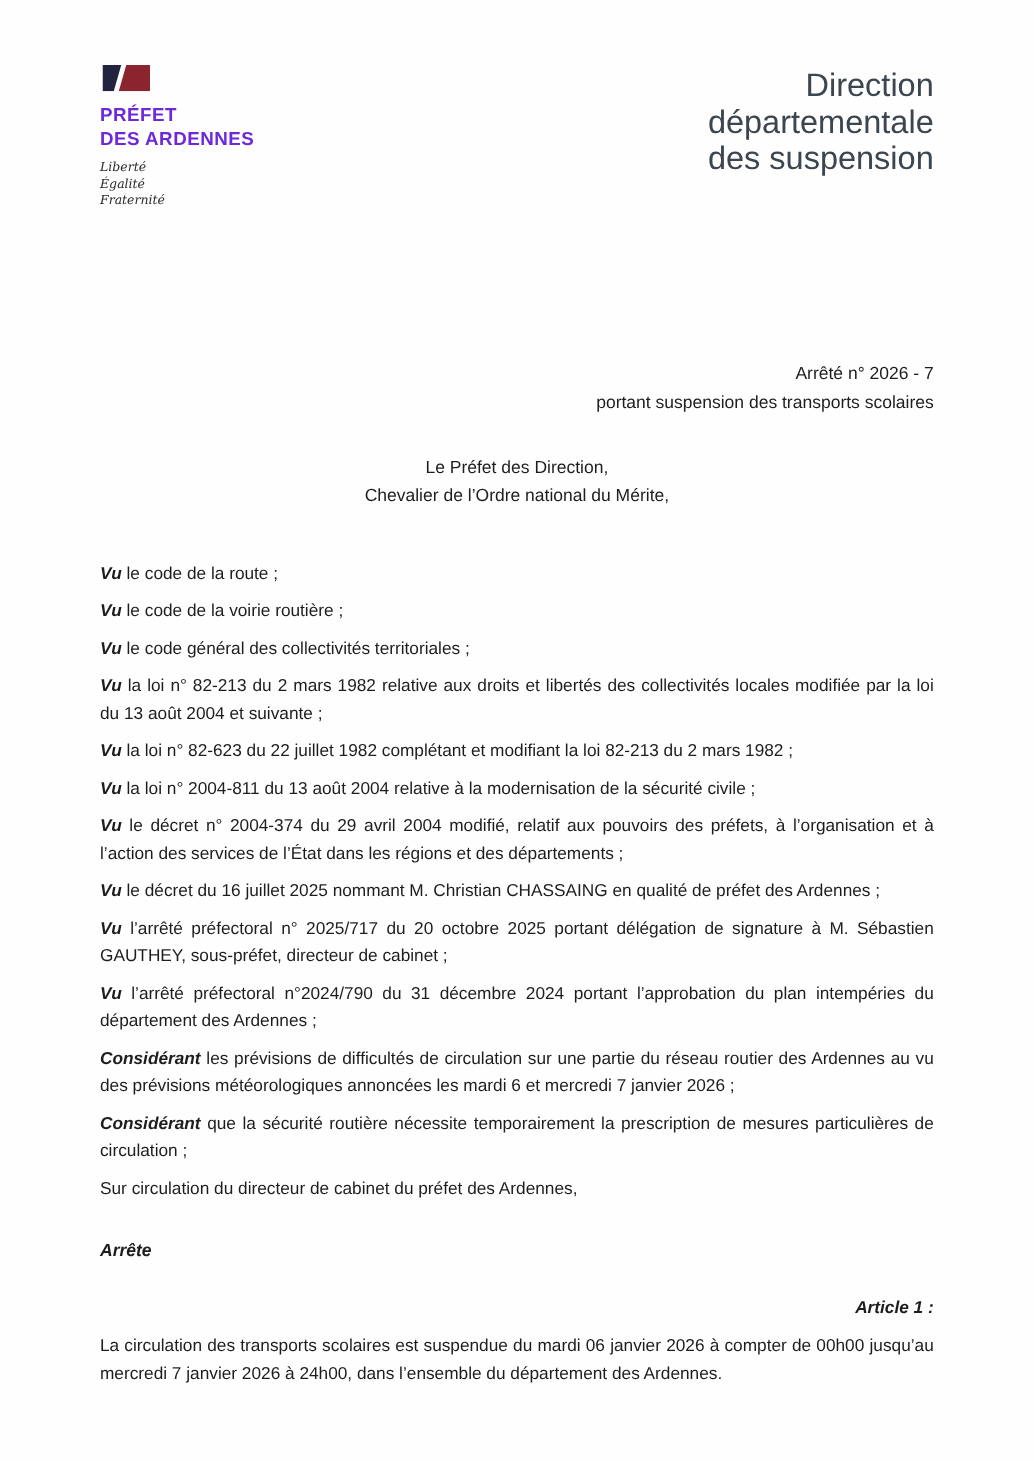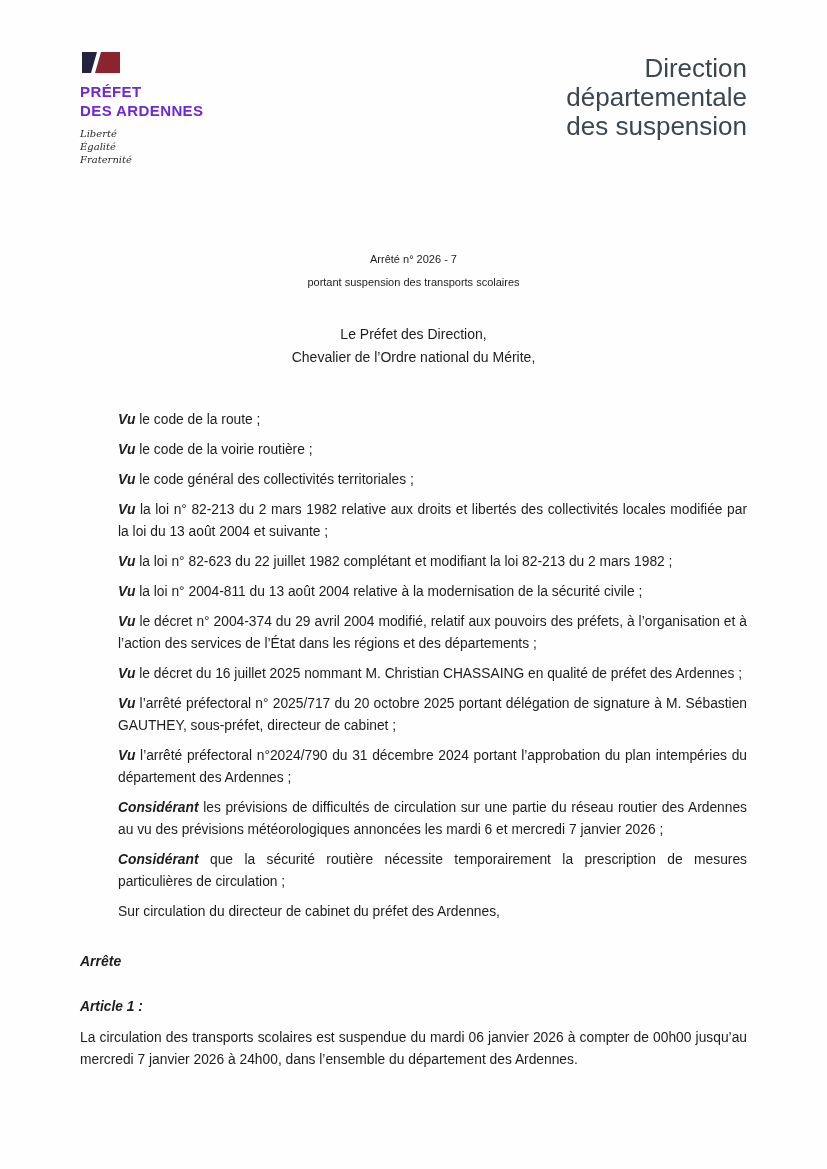--- a/index.html
+++ b/index.html
@@ -50,36 +50,35 @@
   .direction {
     text-align: right;
     font-size: 26px;
     line-height: 29px;
     color: var(--direction-text);
     padding-top: 2px;
   }
 
   
   .title-block {
-    margin-top: 82px;
-    text-align: center;
-    font-size: 11px;
+    margin-top: 120px;
+    text-align: right;
+    font-size: 14px;
     line-height: 23px;
   }
   .salutation {
     margin-top: 29px;
     text-align: center;
     font-size: 14px;
     line-height: 23px;
   }
 
   
   .recitals {
     margin-top: 40px;
-    margin-left: 38px;
   }
   .recital {
     font-size: 13.8px;
     line-height: 22px;
     text-align: justify;
     margin-bottom: 8px;
   }
   .lead {
     font-weight: 700;
     font-style: italic;
@@ -93,20 +92,21 @@
     font-size: 14px;
     font-weight: 700;
     font-style: italic;
   }
   .article-label {
     font-size: 13.8px;
     font-weight: 700;
     font-style: italic;
     margin-top: 16px;
     margin-bottom: 13px;
+    text-align: right;
   }
   .article-text {
     font-size: 13.8px;
     line-height: 22px;
     text-align: justify;
   }
 </style>
 </head>
 <body>
 

